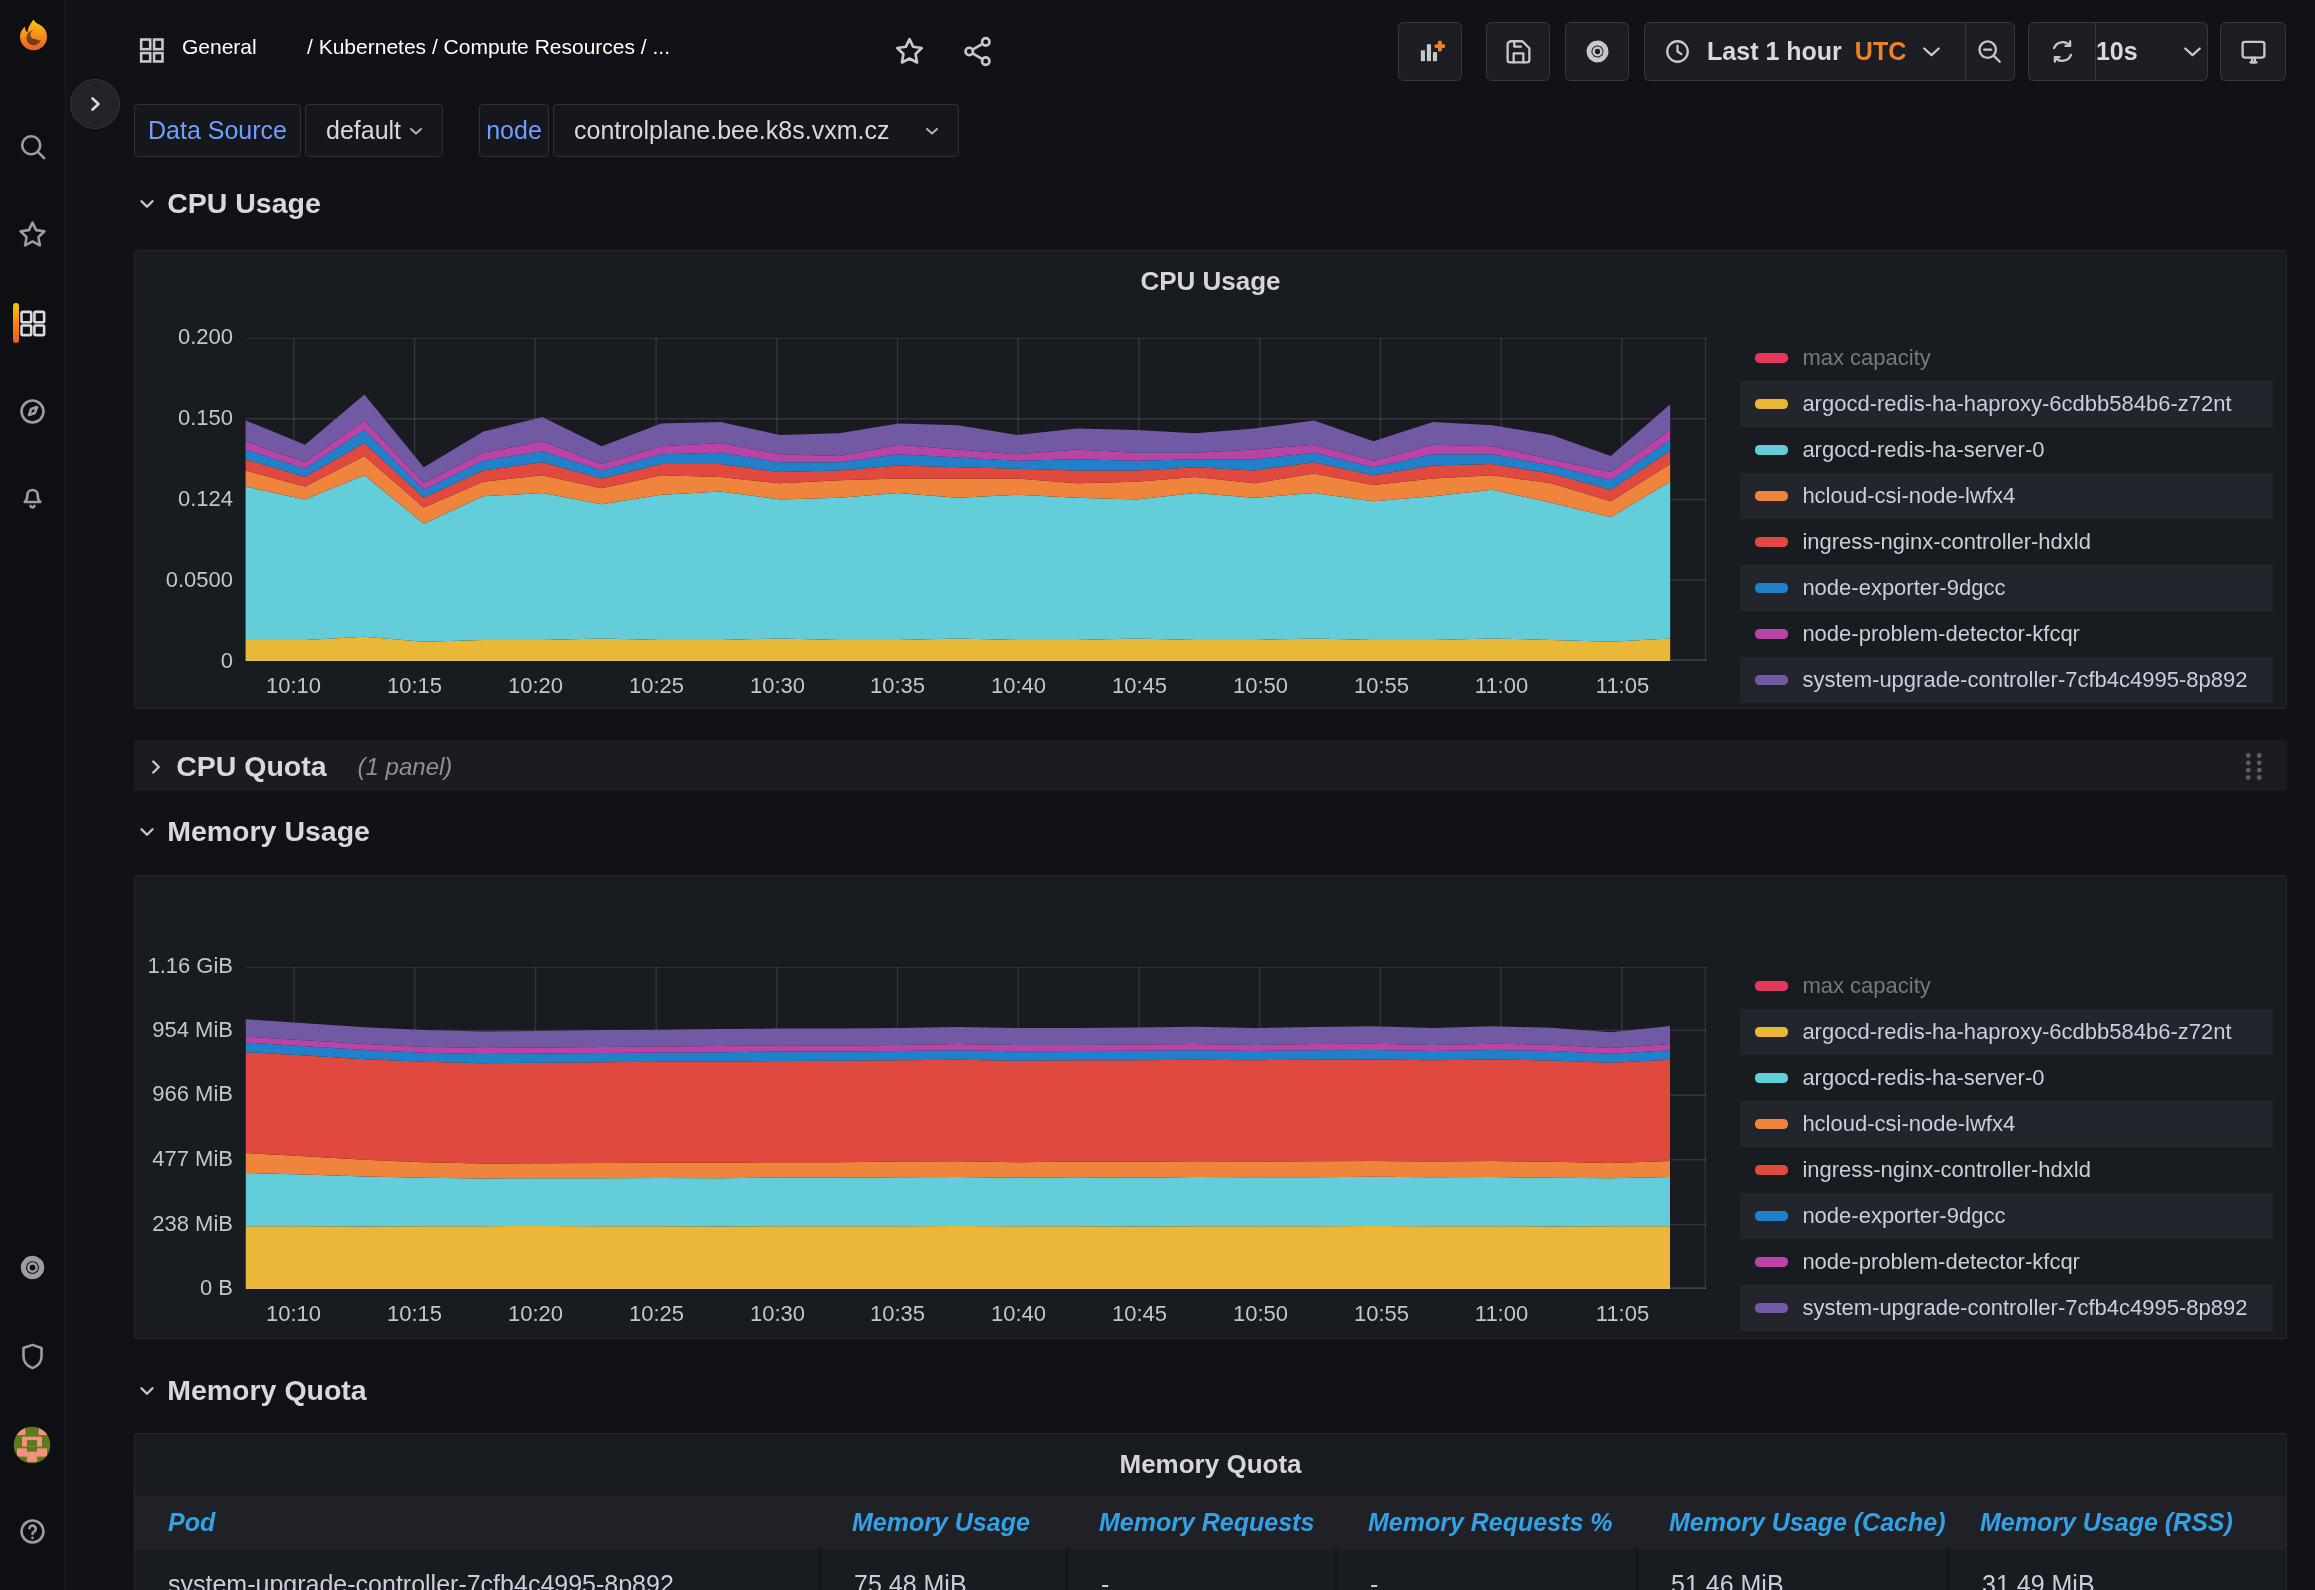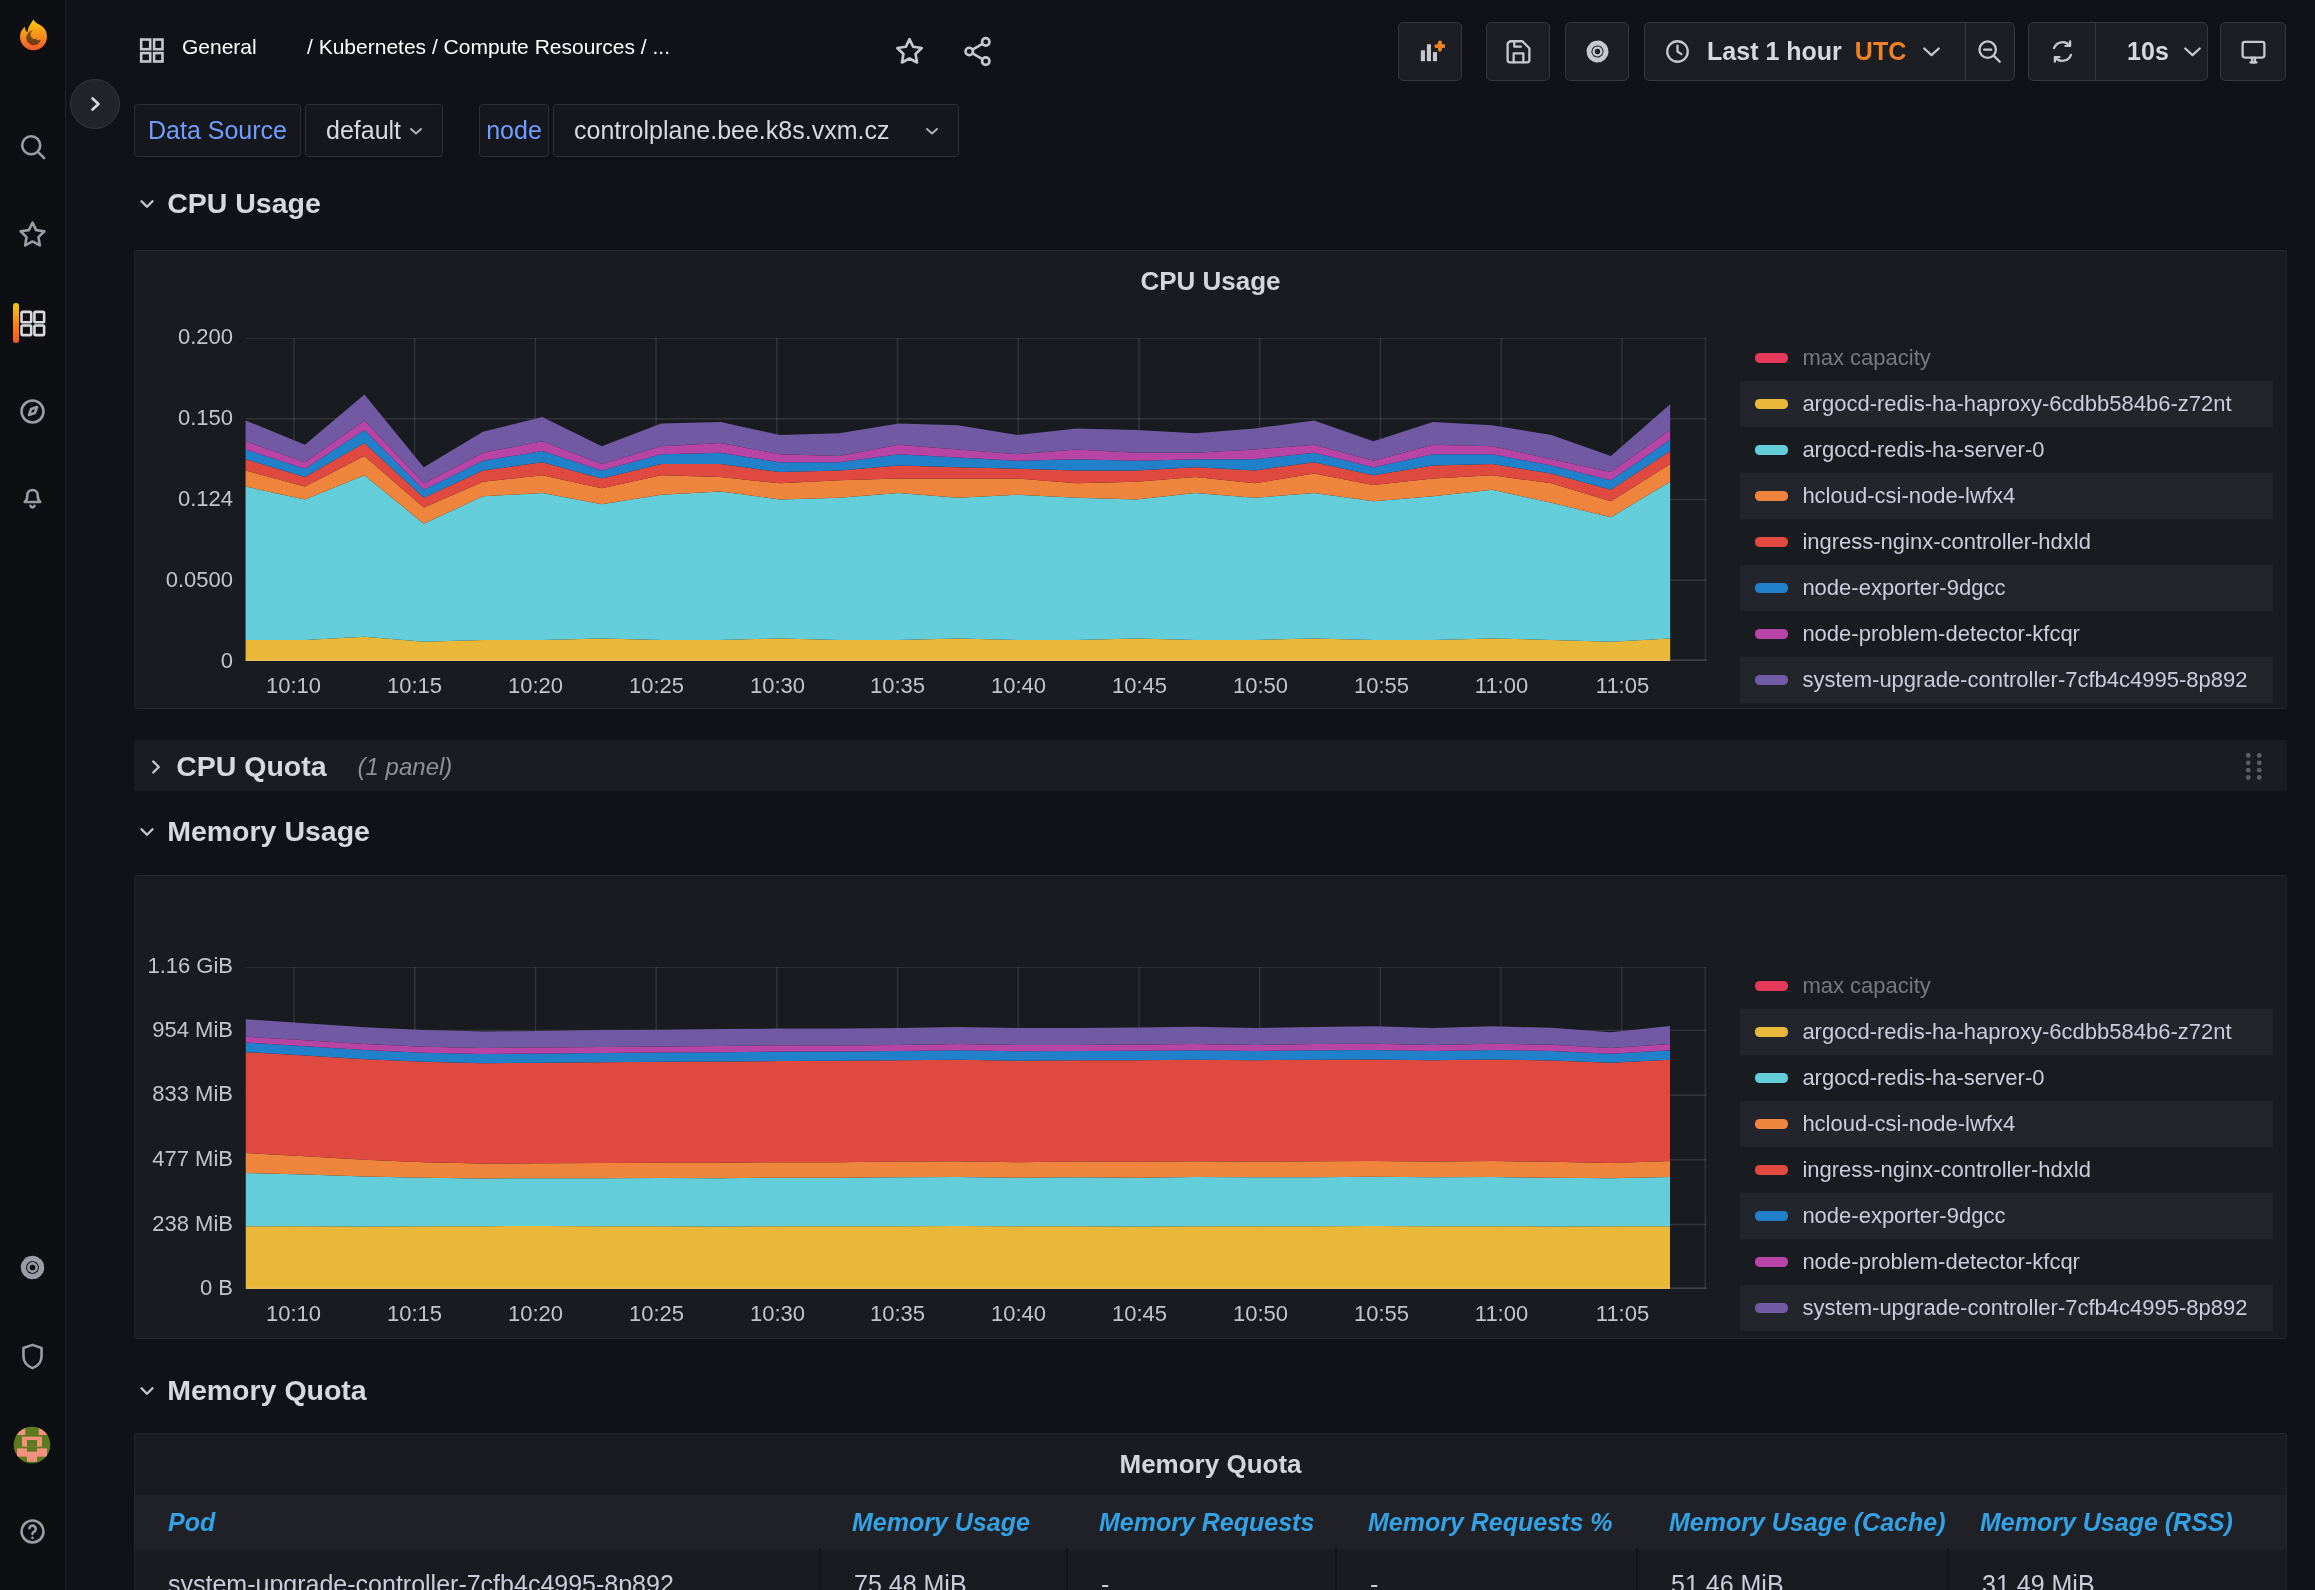--- a/index.html
+++ b/index.html
@@ -229,21 +229,21 @@
 <div class="abs hbtn" style="left:2028px;width:180px;justify-content:flex-start;">
   <div style="width:66px;display:flex;align-items:center;justify-content:center;height:100%;">
     <svg class="ic24" viewBox="0 0 24 24">
       <path d="M5 9.2a7.6 7.6 0 0 1 13-2.1"></path>
         <path d="M18.3 3.6v3.8h-3.8"></path>
       <path d="M19 14.8a7.6 7.6 0 0 1-13 2.1"></path>
         <path d="M5.7 20.4v-3.8h3.8"></path>
     </svg>
   </div>
   <div class="seg-div"></div>
-  <div style="flex:1;display:flex;align-items:center;justify-content:flex-end;height:100%;">
+  <div style="flex:1;display:flex;align-items:center;justify-content:space-between;height:100%;">
     <span class="time-txt">10s</span>
     <svg class="chev-sm" viewBox="0 0 24 24" style="margin-left:9.2px;">
         <path d="M6 9.5l6 5.5 6-5.5"></path>
       </svg>
   </div>
 </div>
 
 <div class="abs hbtn" style="left:2220px;width:66px;">
   <svg class="ic24" viewBox="0 0 24 24">
       <rect x="3" y="4" width="18" height="13" rx="1.8"></rect>
@@ -446,21 +446,21 @@
         <span class="legend-label">node-problem-detector-kfcqr</span>
       </div>
       <div class="legend-row alt">
         <span class="swatch" style="background: rgb(113, 89, 163);"></span>
         <span class="legend-label">system-upgrade-controller-7cfb4c4995-8p892</span>
       </div>
     </div>
 <div class="tick ylab" style="top: 399px; left: -40px;">0 B</div>
     <div class="tick ylab" style="top: 335px; left: -40px;">238 MiB</div>
     <div class="tick ylab" style="top: 270px; left: -40px;">477 MiB</div>
-    <div class="tick ylab" style="top: 205px; left: -40px;">833 MiB</div>
+    <div class="tick ylab" style="top: 205px; left: -40px;">966 MiB</div>
     <div class="tick ylab" style="top: 141px; left: -40px;">954 MiB</div>
     <div class="tick ylab" style="top: 77px; left: -40px;">1.16 GiB</div>
     <div class="tick xlab" style="top: 425px; left: 94px;">10:10</div>
     <div class="tick xlab" style="top: 425px; left: 215px;">10:15</div>
     <div class="tick xlab" style="top: 425px; left: 336px;">10:20</div>
     <div class="tick xlab" style="top: 425px; left: 457px;">10:25</div>
     <div class="tick xlab" style="top: 425px; left: 578px;">10:30</div>
     <div class="tick xlab" style="top: 425px; left: 698px;">10:35</div>
     <div class="tick xlab" style="top: 425px; left: 819px;">10:40</div>
     <div class="tick xlab" style="top: 425px; left: 940px;">10:45</div>

